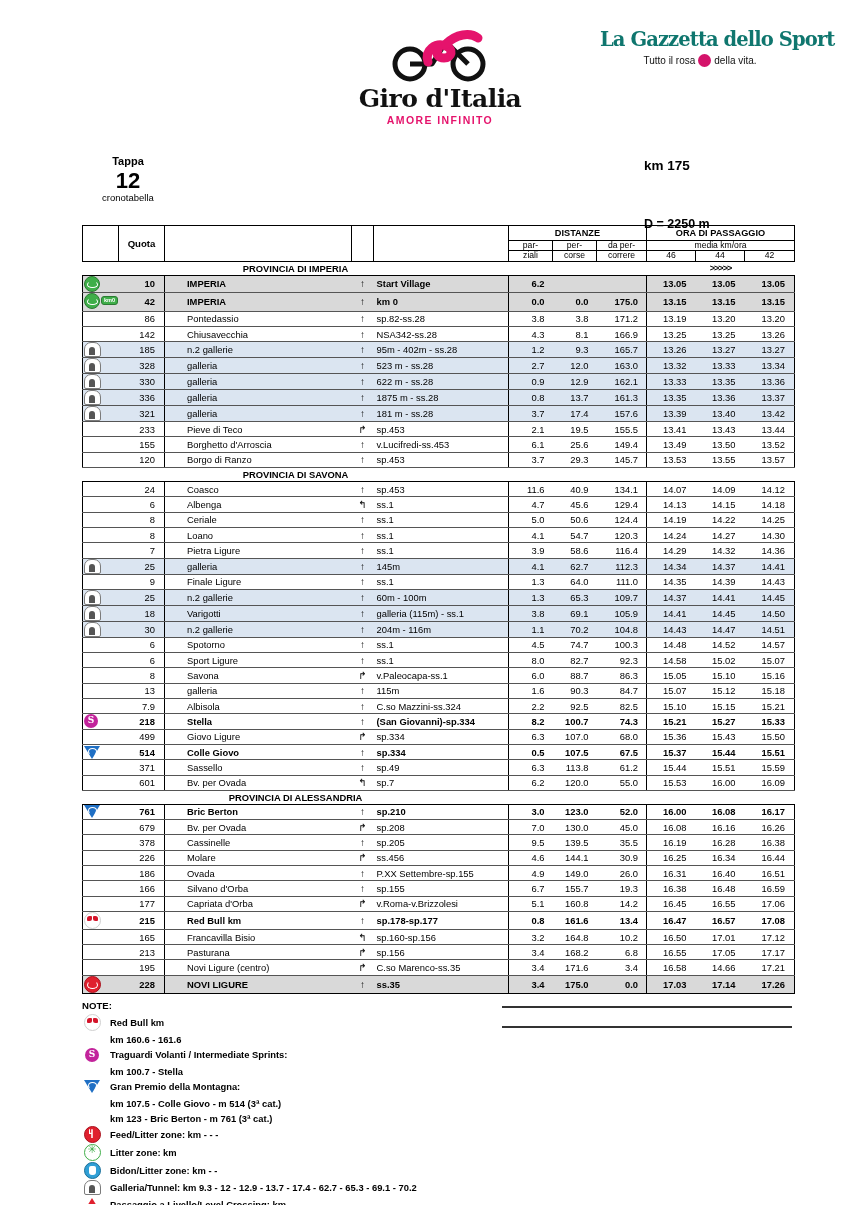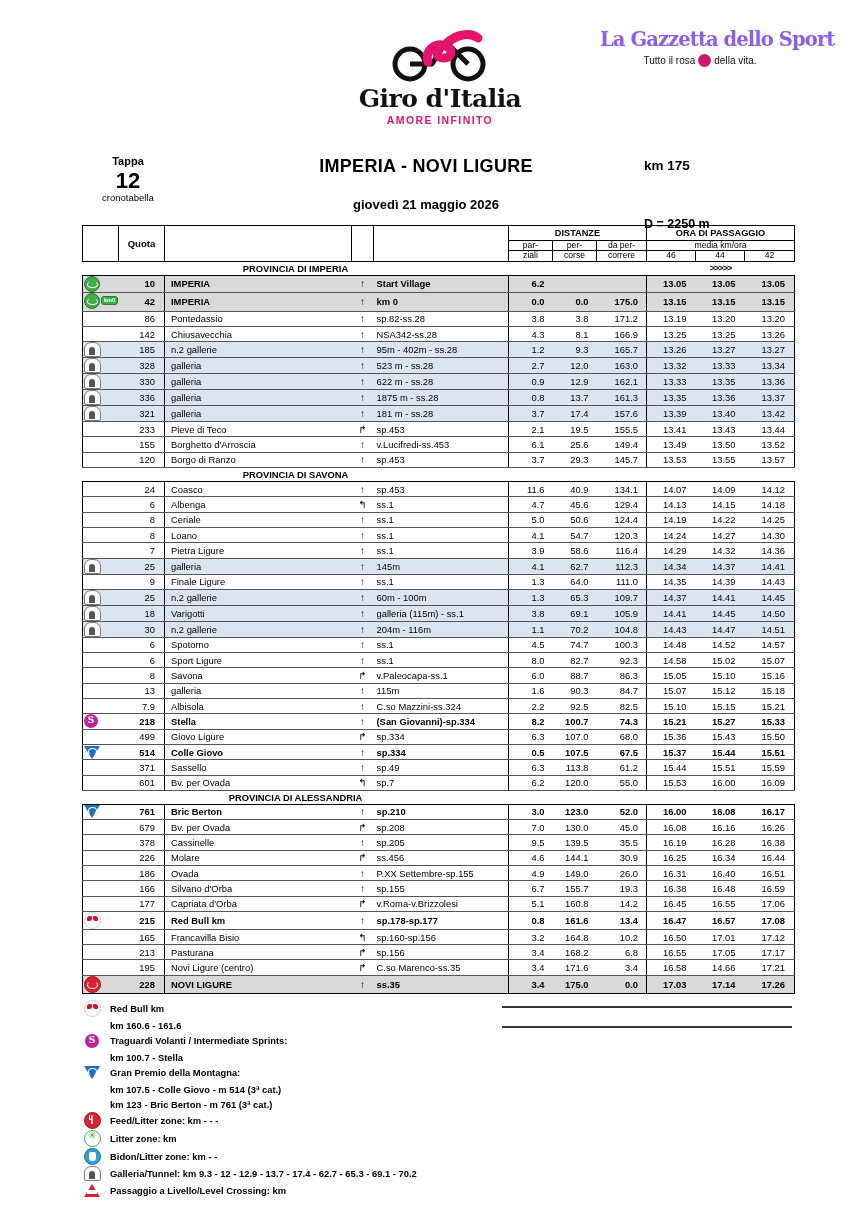--- a/index.html
+++ b/index.html
@@ -31,21 +31,21 @@
     font-size: 10.5px; font-weight: bold; letter-spacing: 1.4px;
     color: #e5136c; margin-top: 3px;
   }
   .gazz {
     position: absolute; right: 52px; top: 28px;
     width: 200px; text-align: center;
   }
   .gazz-name {
     font-family: "DejaVu Serif", serif;
     font-weight: bold; font-size: 19.5px; letter-spacing: -0.9px;
-    color: #8b5cf6; white-space: nowrap;
+    color: #0f766e; white-space: nowrap;
   }
   .gazz-tag {
     font-size: 10px; color: #111; margin-top: 3px; white-space: nowrap;
     display: flex; align-items: center; justify-content: center; gap: 3px;
   }
   .gazz-ball {
     display: inline-block; width: 13px; height: 13px; border-radius: 50%;
     background: #d4136a;
   }
 
@@ -106,21 +106,21 @@
   }
   tr.province .arrows { font-weight: bold; letter-spacing: -1px; font-size: 9px; }
 
   
   tr.drow td {
     border-bottom: 1px solid #555;
     height: 14.3px; vertical-align: middle;
   }
   tr.drow td.icon { text-align: left; padding-left: 1px; }
   tr.drow td.quota { text-align: right; padding-right: 9px; }
-  tr.drow td.name { padding-left: 6px; }
+  tr.drow td.name { padding-left: 22px; }
   tr.drow td.arrow { text-align: center; font-size: 10px; }
   tr.drow td.road { padding-left: 3px; }
   tr.drow td.num { text-align: right; padding-right: 8px; }
   tr.drow td.time { text-align: right; padding-right: 9px; }
 
   tr.hl-blue td { background: #dbe5f1; }
   tr.hl-grey td { background: #d9d9d9; }
   tr.bold td { font-weight: bold; }
   tr.drow.last td { border-bottom: 1.6px solid #000; }
 
@@ -270,24 +270,20 @@
         <span>della vita.</span>
       </div>
     </div>
   </div>
 
   <div class="titleblock">
     <div class="tappa">
       <div class="t1">Tappa</div>
       <div class="t2">12</div>
       <div class="t3">cronotabella</div>
-    </div>
-    <div class="route">
-      <div class="r1">IMPERIA - NOVI LIGURE</div>
-      <div class="r2">giovedì 21 maggio 2026</div>
     </div>
     <div class="kmbox">
       <div class="k1">km 175</div>
       <div class="k2">D = 2250 m</div>
     </div>
   </div>
 
   <div class="tablewrap">
     <table class="cron">
       <colgroup>
@@ -915,20 +911,21 @@
             <td class="num">0.0</td>
             <td class="time b-l">17.03</td>
             <td class="time">17.14</td>
             <td class="time b-r">17.26</td>
           </tr>
         </tbody>
     </table>
   </div>
 
   <div class="notes">
+    <div class="notes-title">NOTE:</div>
     <div id="notes-list">
         <div class="note-line">
           <span class="note-ico">
             <span class="ico ico-redbull"></span>
           </span>
           <span class="note-txt">Red Bull km</span>
         </div>
         <div class="note-ind">km 160.6 - 161.6</div>
         <div class="note-line">
           <span class="note-ico">

